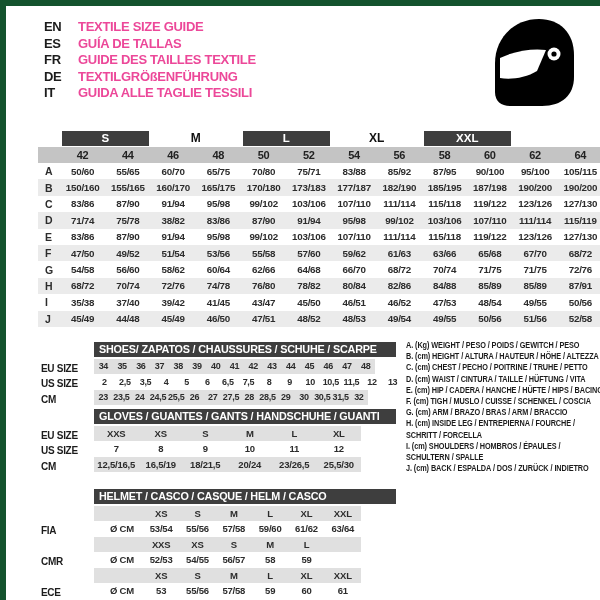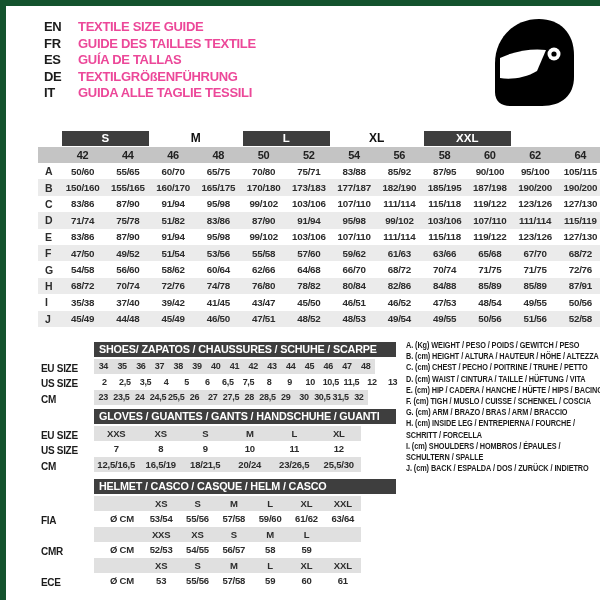--- a/index.html
+++ b/index.html
@@ -48,26 +48,26 @@
 <body>
 
 <div class="frame" style="--dark: #3e3e3e; --midgray: #c4c4c4; --rowgray: #ebebeb; --bandgray: #e0e0e0;">
 
   <div class="lang-list">
       <div class="lang-row">
         <div class="lang-code">EN</div>
         <div class="lang-text">TEXTILE SIZE GUIDE</div>
       </div>
       <div class="lang-row">
+        <div class="lang-code">ES</div>
+        <div class="lang-text">GUÍA DE TALLAS</div>
+      </div>
+      <div class="lang-row">
         <div class="lang-code">FR</div>
         <div class="lang-text">GUIDE DES TAILLES TEXTILE</div>
-      </div>
-      <div class="lang-row">
-        <div class="lang-code">ES</div>
-        <div class="lang-text">GUÍA DE TALLAS</div>
       </div>
       <div class="lang-row">
         <div class="lang-code">DE</div>
         <div class="lang-text">TEXTILGRÖßENFÜHRUNG</div>
       </div>
       <div class="lang-row">
         <div class="lang-code">IT</div>
         <div class="lang-text">GUIDA ALLE TAGLIE TESSILI</div>
       </div>
     </div>
@@ -154,21 +154,21 @@
         <div class="mt-cell">111/114</div>
         <div class="mt-cell">115/118</div>
         <div class="mt-cell">119/122</div>
         <div class="mt-cell">123/126</div>
         <div class="mt-cell">127/130</div>
       </div>
       <div class="mt-row mt-datarow shaded">
         <div class="mt-cell mt-label">D</div>
         <div class="mt-cell">71/74</div>
         <div class="mt-cell">75/78</div>
-        <div class="mt-cell">51/82</div>
+        <div class="mt-cell">38/82</div>
         <div class="mt-cell">83/86</div>
         <div class="mt-cell">87/90</div>
         <div class="mt-cell">91/94</div>
         <div class="mt-cell">95/98</div>
         <div class="mt-cell">99/102</div>
         <div class="mt-cell">103/106</div>
         <div class="mt-cell">107/110</div>
         <div class="mt-cell">111/114</div>
         <div class="mt-cell">115/119</div>
       </div>
@@ -362,21 +362,21 @@
             <div class="bcell">16,5/19</div>
             <div class="bcell">18/21,5</div>
             <div class="bcell">20/24</div>
             <div class="bcell">23/26,5</div>
             <div class="bcell">25,5/30</div>
           </div>
         </div>
       </div>
   </div>
 
-  <div class="bsec helmet" style="top:473px;">
+  <div class="bsec helmet" style="top:483px;">
     <div class="btitle">HELMET / CASCO / CASQUE / HELM / CASCO</div>
     <div>
         <div class="brow">
           <div class="blabel"></div>
           <div class="bvals shaded" style="width: 267px;">
             <div class="bcell unit"></div>
             <div class="bcell">XS</div>
             <div class="bcell">S</div>
             <div class="bcell">M</div>
             <div class="bcell">L</div>

